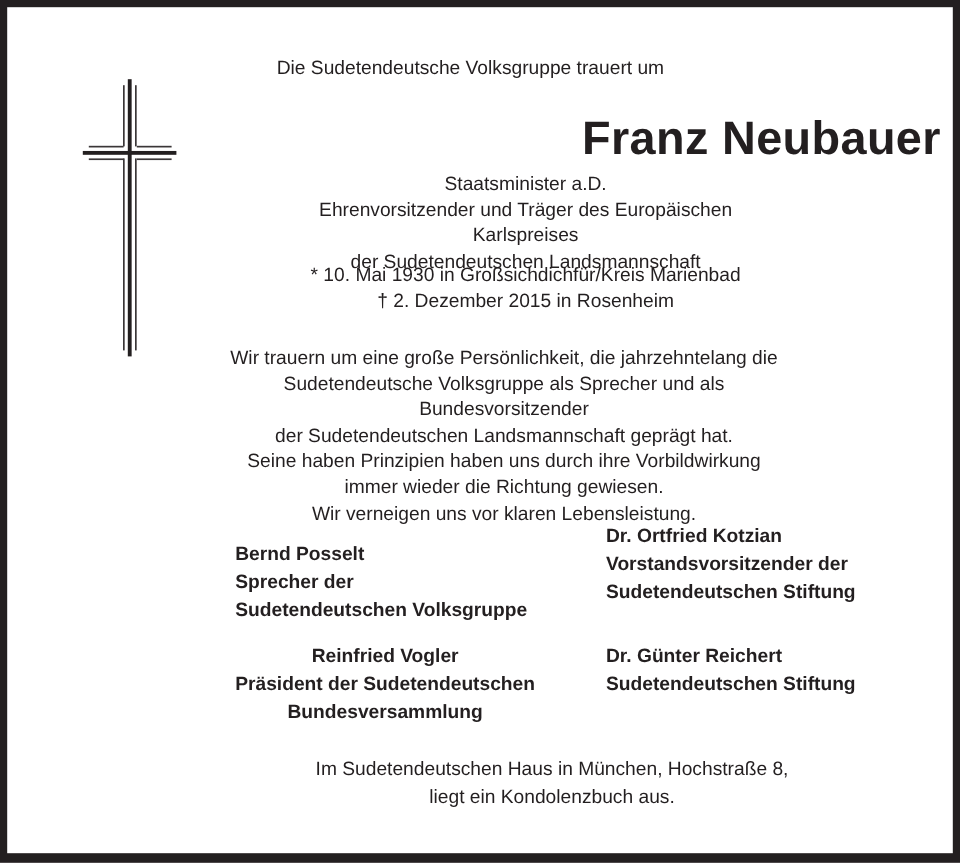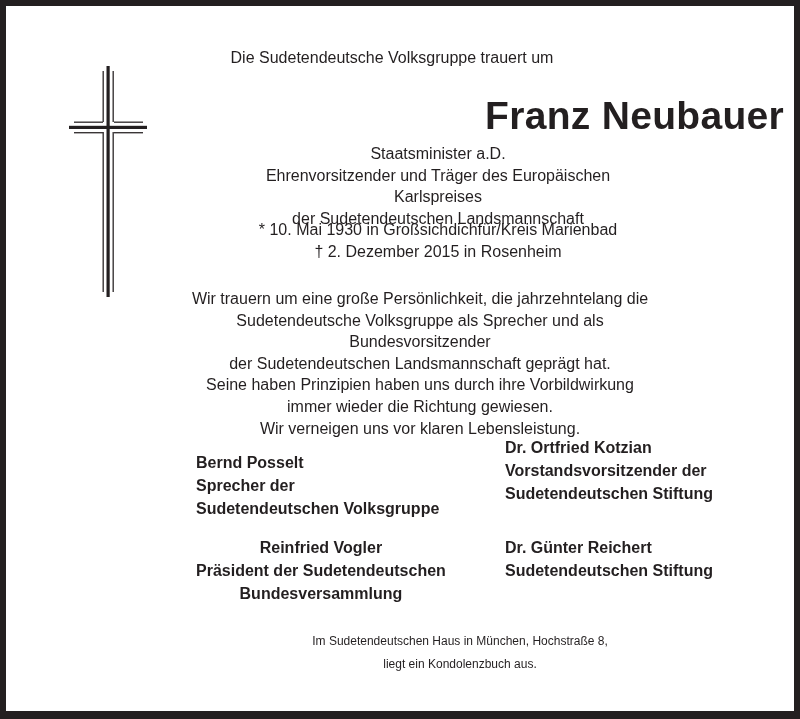--- a/index.html
+++ b/index.html
@@ -57,21 +57,21 @@
     .sig {
       position: absolute;
       font-size: 16px;
       line-height: 23px;
     }
     .sig .sig-name { font-weight: bold; display: block; }
     .sig .sig-line { display: block; font-weight: bold; }
     .footer {
       top: 630px;
       left: 230px; width: 460px;
-      font-size: 12px;
+      font-size: 16px;
       line-height: 23px;
     }
     .line { display: block; }
   </style>
 </head>
 <body>
 
 <div class="page"></div>
 
 <svg class="cross" viewBox="0 0 800 719" xmlns="http://www.w3.org/2000/svg">

